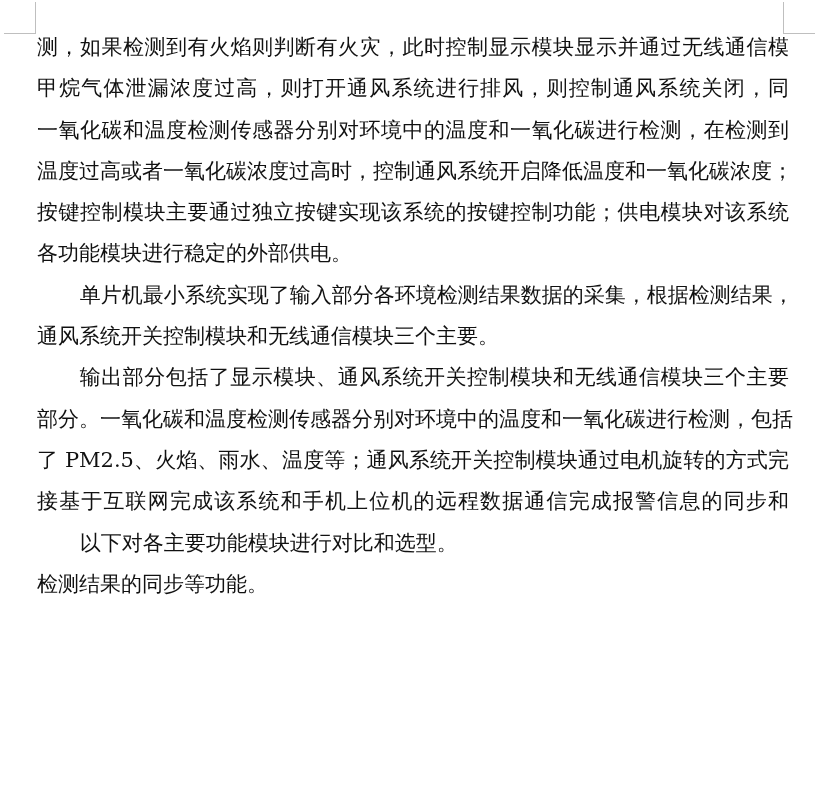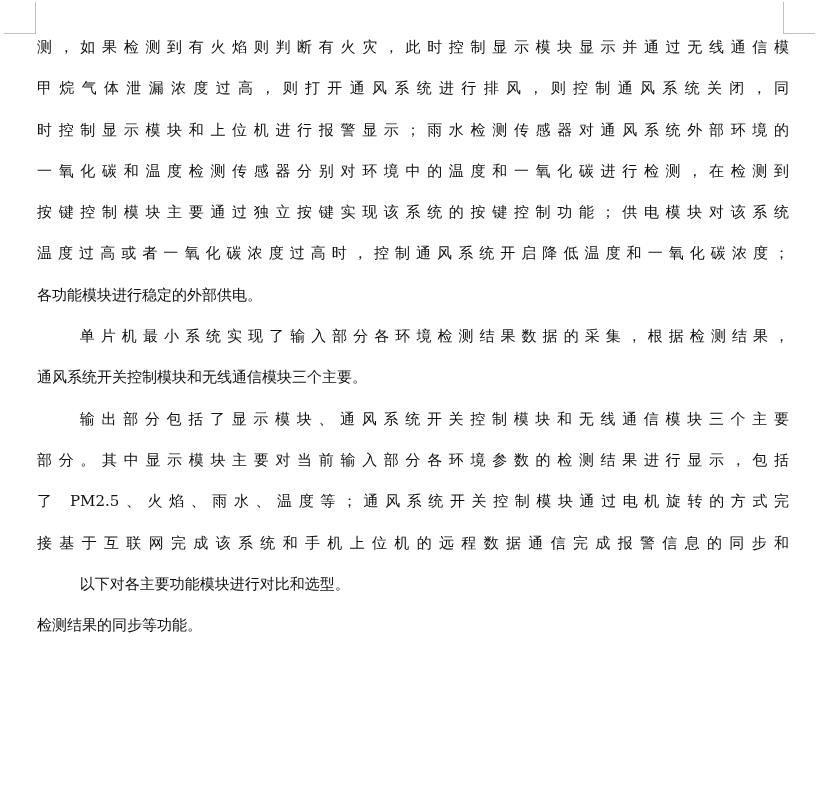--- a/index.html
+++ b/index.html
@@ -1,45 +1,44 @@
 <!DOCTYPE html>
 <html><head>
 <meta charset="utf-8">
 <style>
   html, body { margin: 0; padding: 0; background: #ffffff; }
   body { width: 833px; height: 788px; position: relative; overflow: hidden;
          font-family: "DejaVu Serif", "Liberation Serif", serif; color: #111; }
   .crop { position: absolute; background: #bfbfbf; }
   .page { position: absolute; left: 37px; top: 27px; width: 752px; }
-  .line { height: 41.3px; line-height: 41.3px; font-size: 15px; white-space: nowrap;
+  .line { height: 41.3px; line-height: 41.3px; font-size: 21px; white-space: nowrap;
           letter-spacing: 0px; }
   .indent { padding-left: 42.8px; }
   .just { text-align: justify; text-align-last: justify; }
 </style>
 </head>
 <body>
 
 <div class="crop" style="left:35px; top:2px; width:1px; height:31px;"></div>
 <div class="crop" style="left:4px; top:33px; width:32px; height:1px;"></div>
 <div class="crop" style="left:783px; top:2px; width:1px; height:31px;"></div>
 <div class="crop" style="left:783px; top:33px; width:32px; height:1px;"></div>
 
 <div class="page">
 
   <div class="line just">测，如果检测到有火焰则判断有火灾，此时控制显示模块显示并通过无线通信模</div>
   <div class="line just">甲烷气体泄漏浓度过高，则打开通风系统进行排风，则控制通风系统关闭，同</div>
-  <div class="line just">时控制显示模块和上位机进行报警显示；雨水检测传感器对通风系统外部环境的</div>
   <div class="line just">一氧化碳和温度检测传感器分别对环境中的温度和一氧化碳进行检测，在检测到</div>
+  <div class="line just">温度过高或者一氧化碳浓度过高时，控制通风系统开启降低温度和一氧化碳浓度；</div>
   <div class="line just">按键控制模块主要通过独立按键实现该系统的按键控制功能；供电模块对该系统</div>
-  <div class="line just">温度过高或者一氧化碳浓度过高时，控制通风系统开启降低温度和一氧化碳浓度；</div>
   <div class="line">各功能模块进行稳定的外部供电。</div>
 
   <div class="line indent just">单片机最小系统实现了输入部分各环境检测结果数据的采集，根据检测结果，</div>
   <div class="line">通风系统开关控制模块和无线通信模块三个主要。</div>
 
   <div class="line indent just">输出部分包括了显示模块、通风系统开关控制模块和无线通信模块三个主要</div>
-  <div class="line just">部分。其中显示模块主要对当前输入部分各环境参数的检测结果进行显示，包括</div>
+  <div class="line just">部分。一氧化碳和温度检测传感器分别对环境中的温度和一氧化碳进行检测，包括</div>
   <div class="line just">了 PM2.5、火焰、雨水、温度等；通风系统开关控制模块通过电机旋转的方式完</div>
   <div class="line just">接基于互联网完成该系统和手机上位机的远程数据通信完成报警信息的同步和</div>
   <div class="line indent">以下对各主要功能模块进行对比和选型。</div>
 
   <div class="line">检测结果的同步等功能。</div>
 </div>
 
 </body></html>

